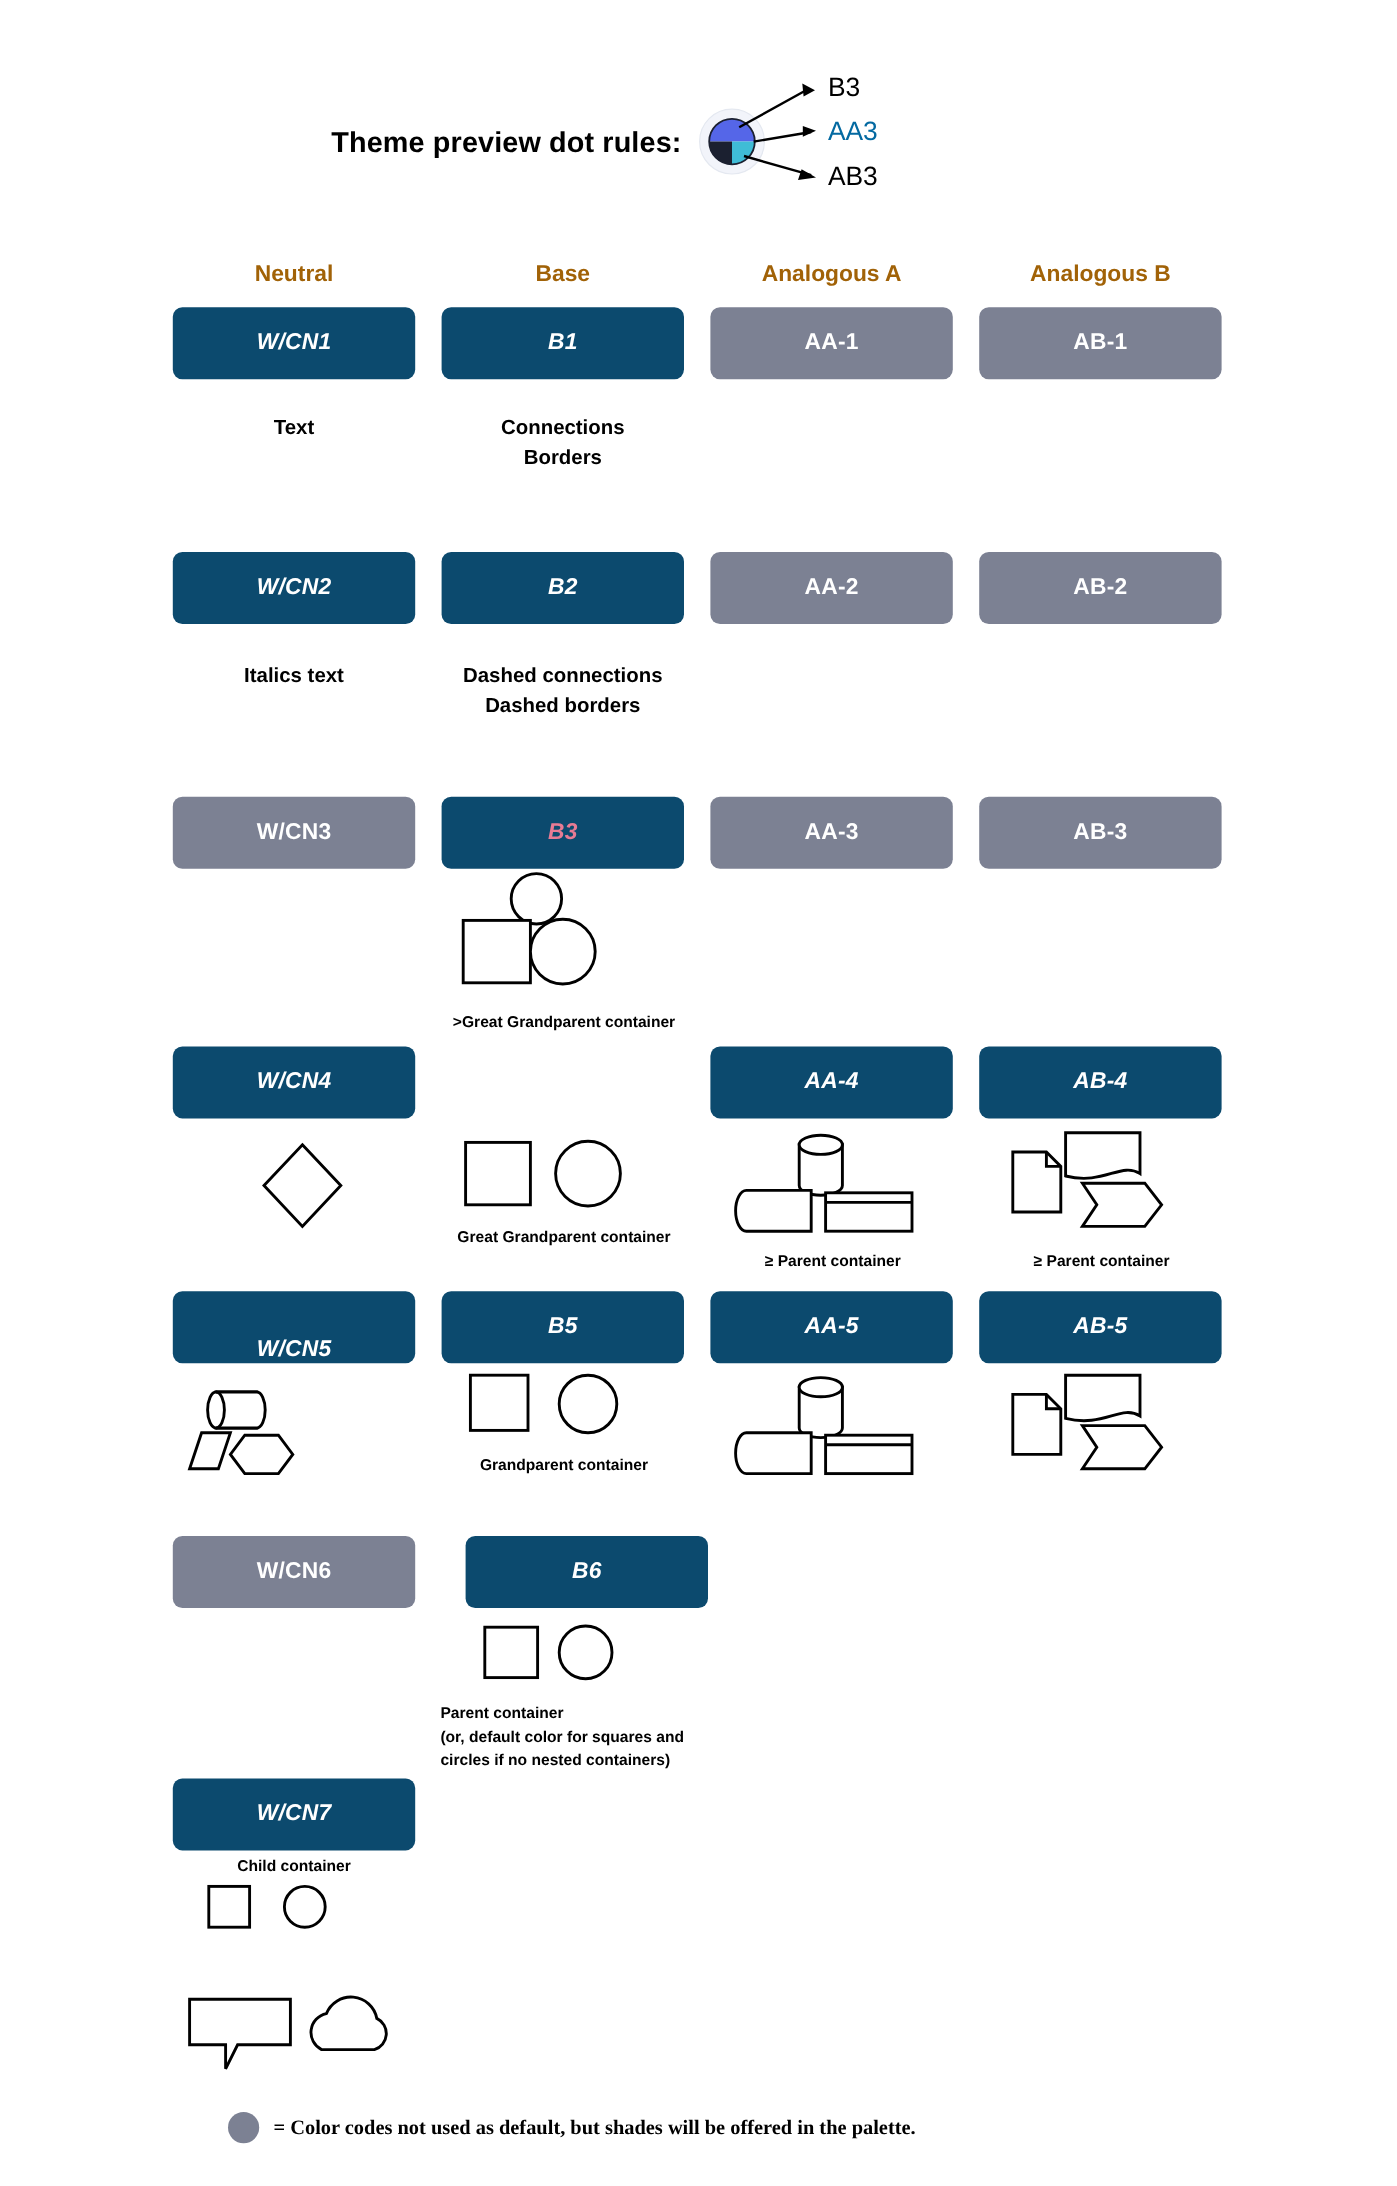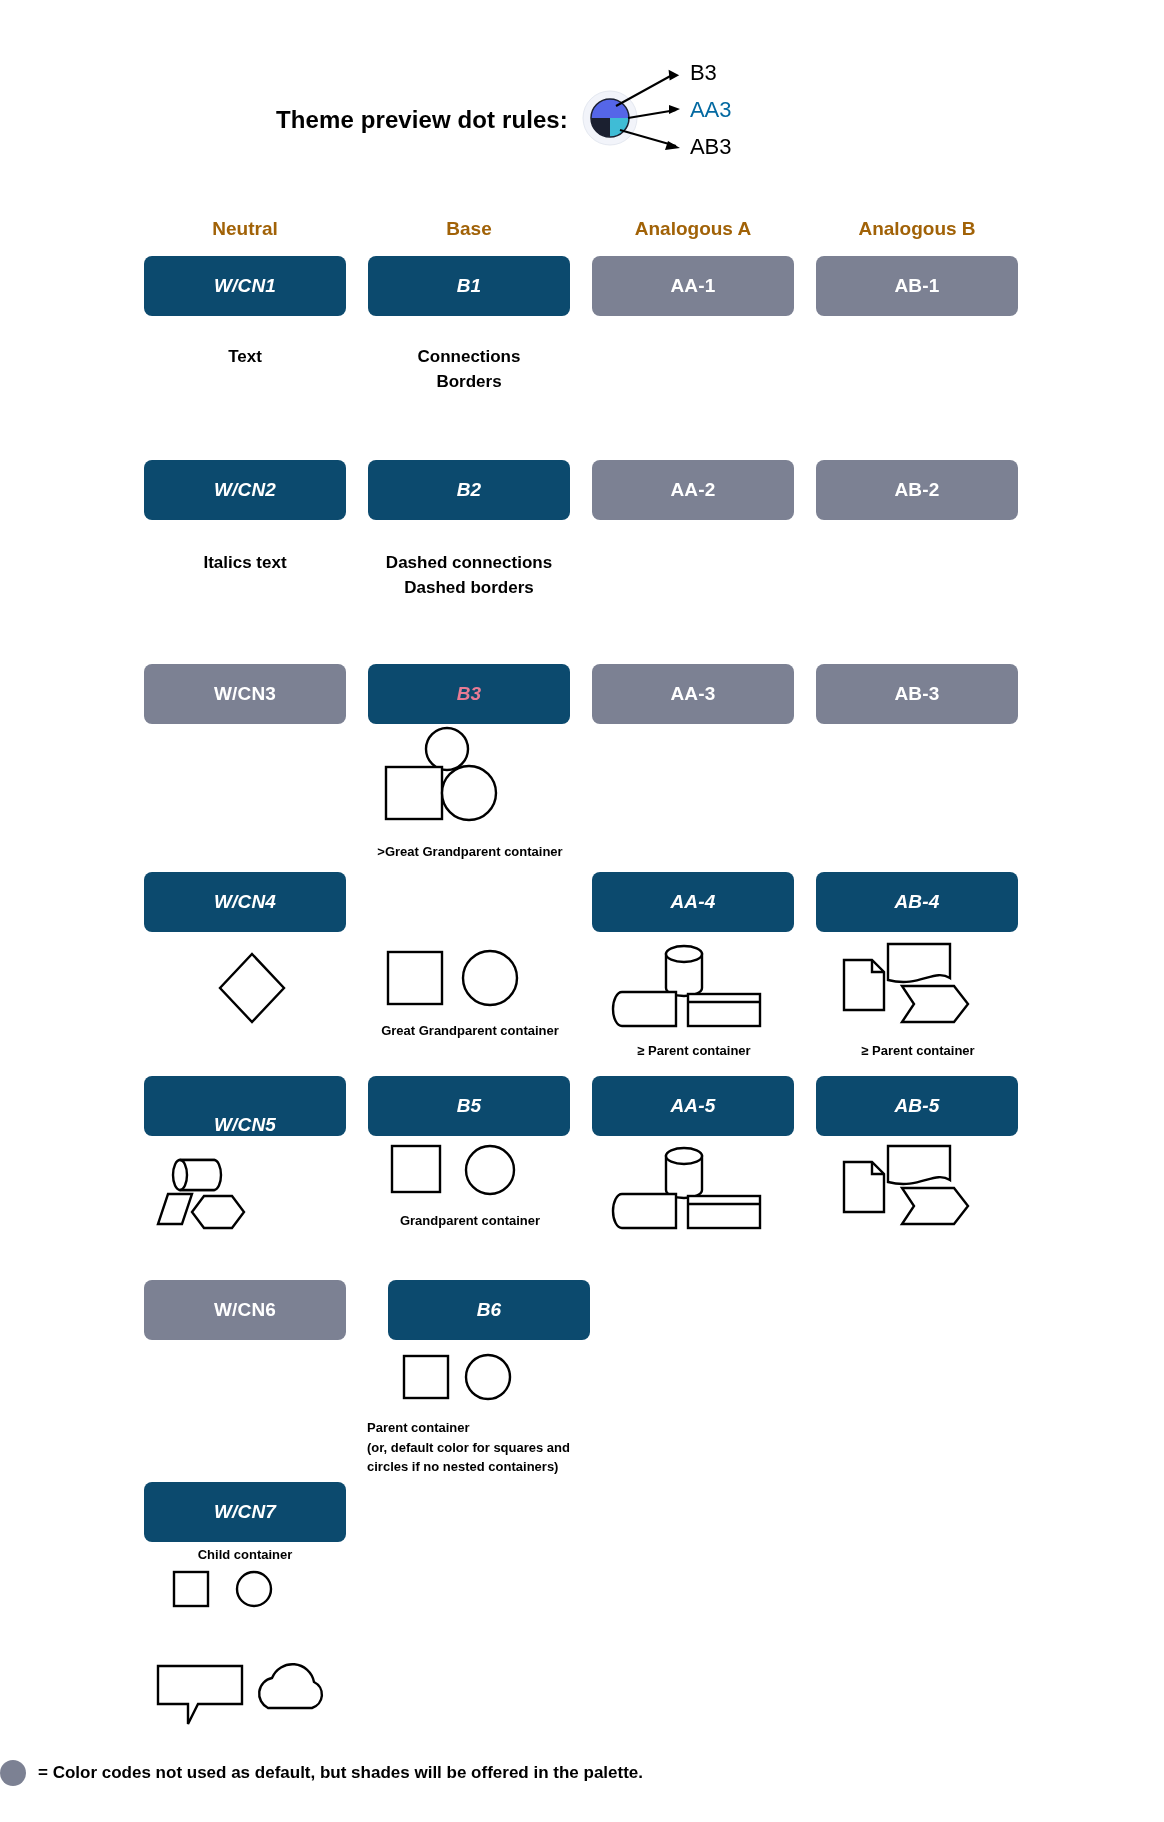--- a/index.html
+++ b/index.html
@@ -96,22 +96,23 @@
   
   .shapes { position: absolute; }
 
   
   .footer {
     position: absolute;
     left: 0; top: 1760px;
     width: 953px;
     display: flex;
     align-items: center;
-    justify-content: flex-start;
+    justify-content: center;
     gap: 12px;
+    font-family: Liberation Serif, serif;
   }
   .footer-dot {
     width: 26px; height: 26px;
     border-radius: 50%;
     background: #7c8193;
     display: inline-block;
   }
   .footer-text {
     font-size: 17px;
     font-weight: 700;

